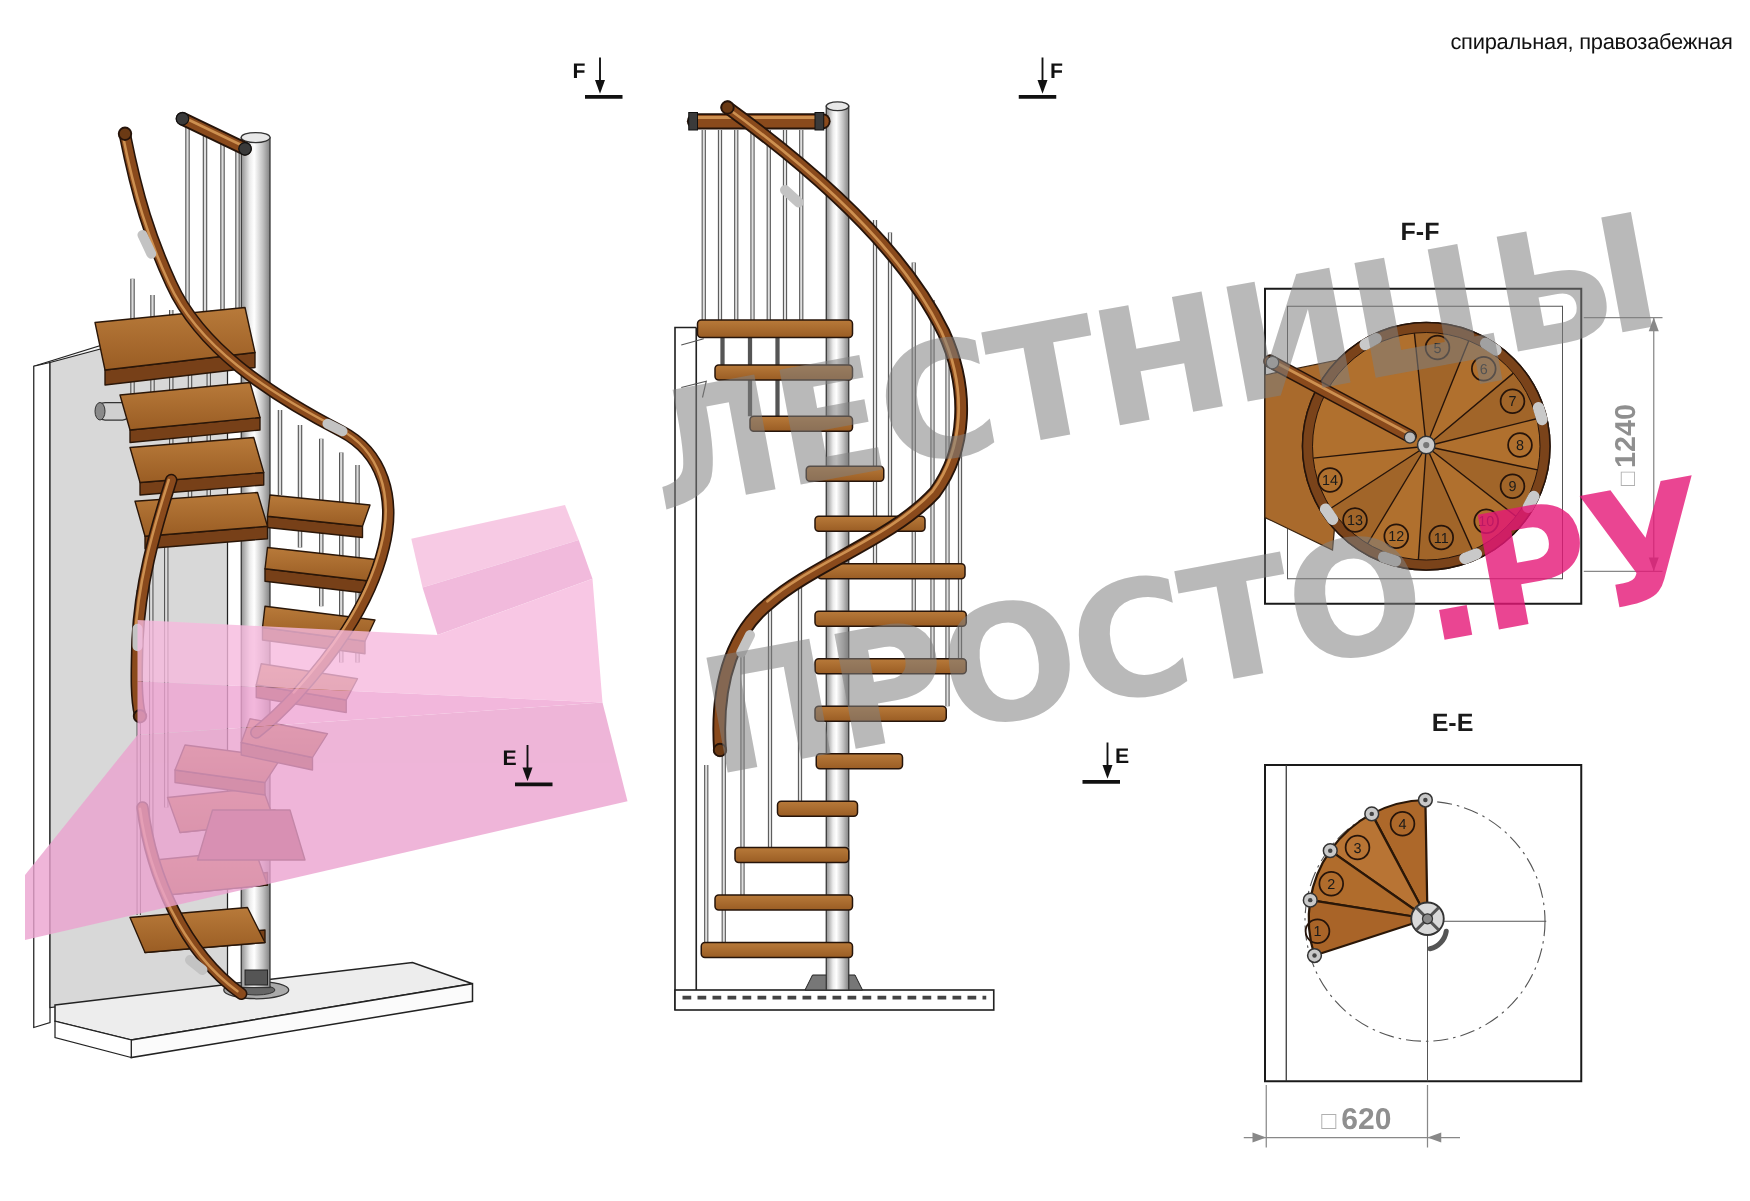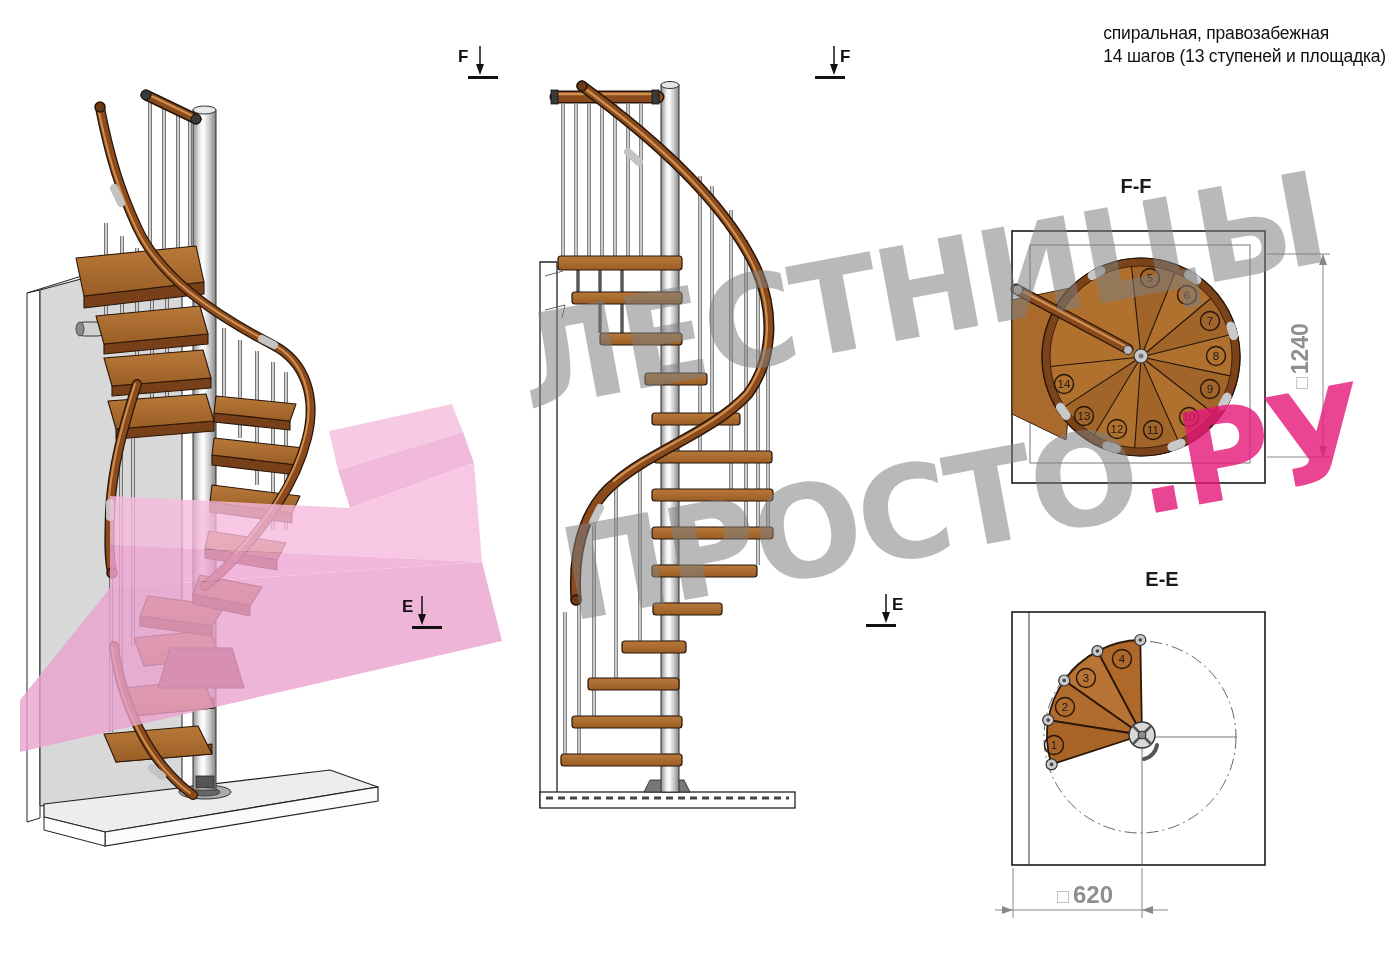--- a/index.html
+++ b/index.html
@@ -1,19 +1,19 @@
 <!DOCTYPE html>
 <html><head>
 <meta charset="utf-8">
 <style>
   html,body{margin:0;padding:0;background:#fff;}
   .stage{position:relative;width:1400px;height:961px;background:#ffffff;overflow:hidden;
          font-family:"Liberation Sans",sans-serif;}
   .stage svg{position:absolute;left:0;top:0;z-index:1;}
-  .hdr{position:absolute;top:22px;right:14px;z-index:6;
+  .hdr{position:absolute;top:22px;right:14px;text-align:right;z-index:6;
        font-size:17.5px;line-height:23px;color:#111;letter-spacing:-0.2px;}
   .vtitle{position:absolute;width:90px;text-align:center;z-index:6;
           font-size:20px;font-weight:bold;color:#1a1a1a;}
   #ttl-ff{left:1091px;top:175px;}
   #ttl-ee{left:1117px;top:568px;}
   .marker{position:absolute;z-index:7;}
   .wm{position:absolute;left:530px;top:212px;width:860px;height:430px;z-index:5;
       transform:rotate(-10.5deg);pointer-events:none;
       font-family:"DejaVu Sans",sans-serif;font-weight:bold;}
   .wm .l1{position:absolute;left:8px;top:0;font-size:128px;letter-spacing:-3px;
@@ -280,21 +280,20 @@
   </g>
 </svg>
 
   <div class="wm">
     <span class="l1">ЛЕСТНИЦЫ</span>
     <span class="l2"><span>ПРОСТО</span><span class="pink">.РУ</span></span>
   </div>
 
   <div class="hdr">
     <div>спиральная, правозабежная</div>
-    <div>14 шагов (13 ступеней и площадка)</div>
   </div>
 
   <div class="vtitle" id="ttl-ff">F-F</div>
   <div class="vtitle" id="ttl-ee">E-E</div>
 
   <div class="marker" style="left:450px;top:42px;">
     <svg width="60" height="42">
         <text x="8" y="20" font-size="17" font-weight="bold" fill="#111">F</text>
         <line x1="30" y1="4" x2="30" y2="24" stroke="#111" stroke-width="1.5"></line>
         <polygon points="26,22 34,22 30,33" fill="#111"></polygon>

